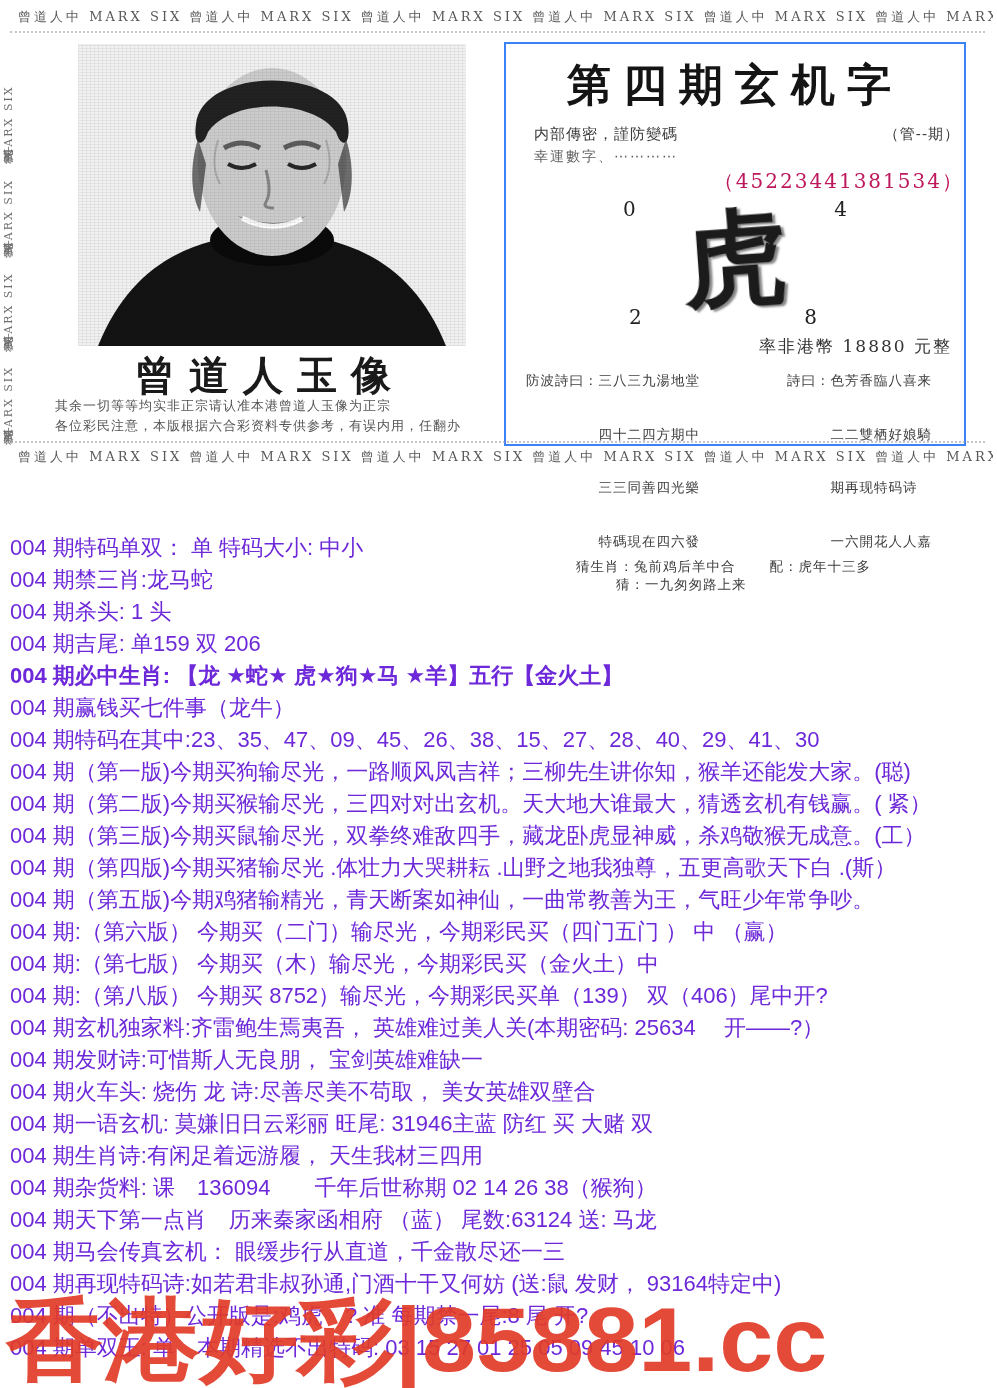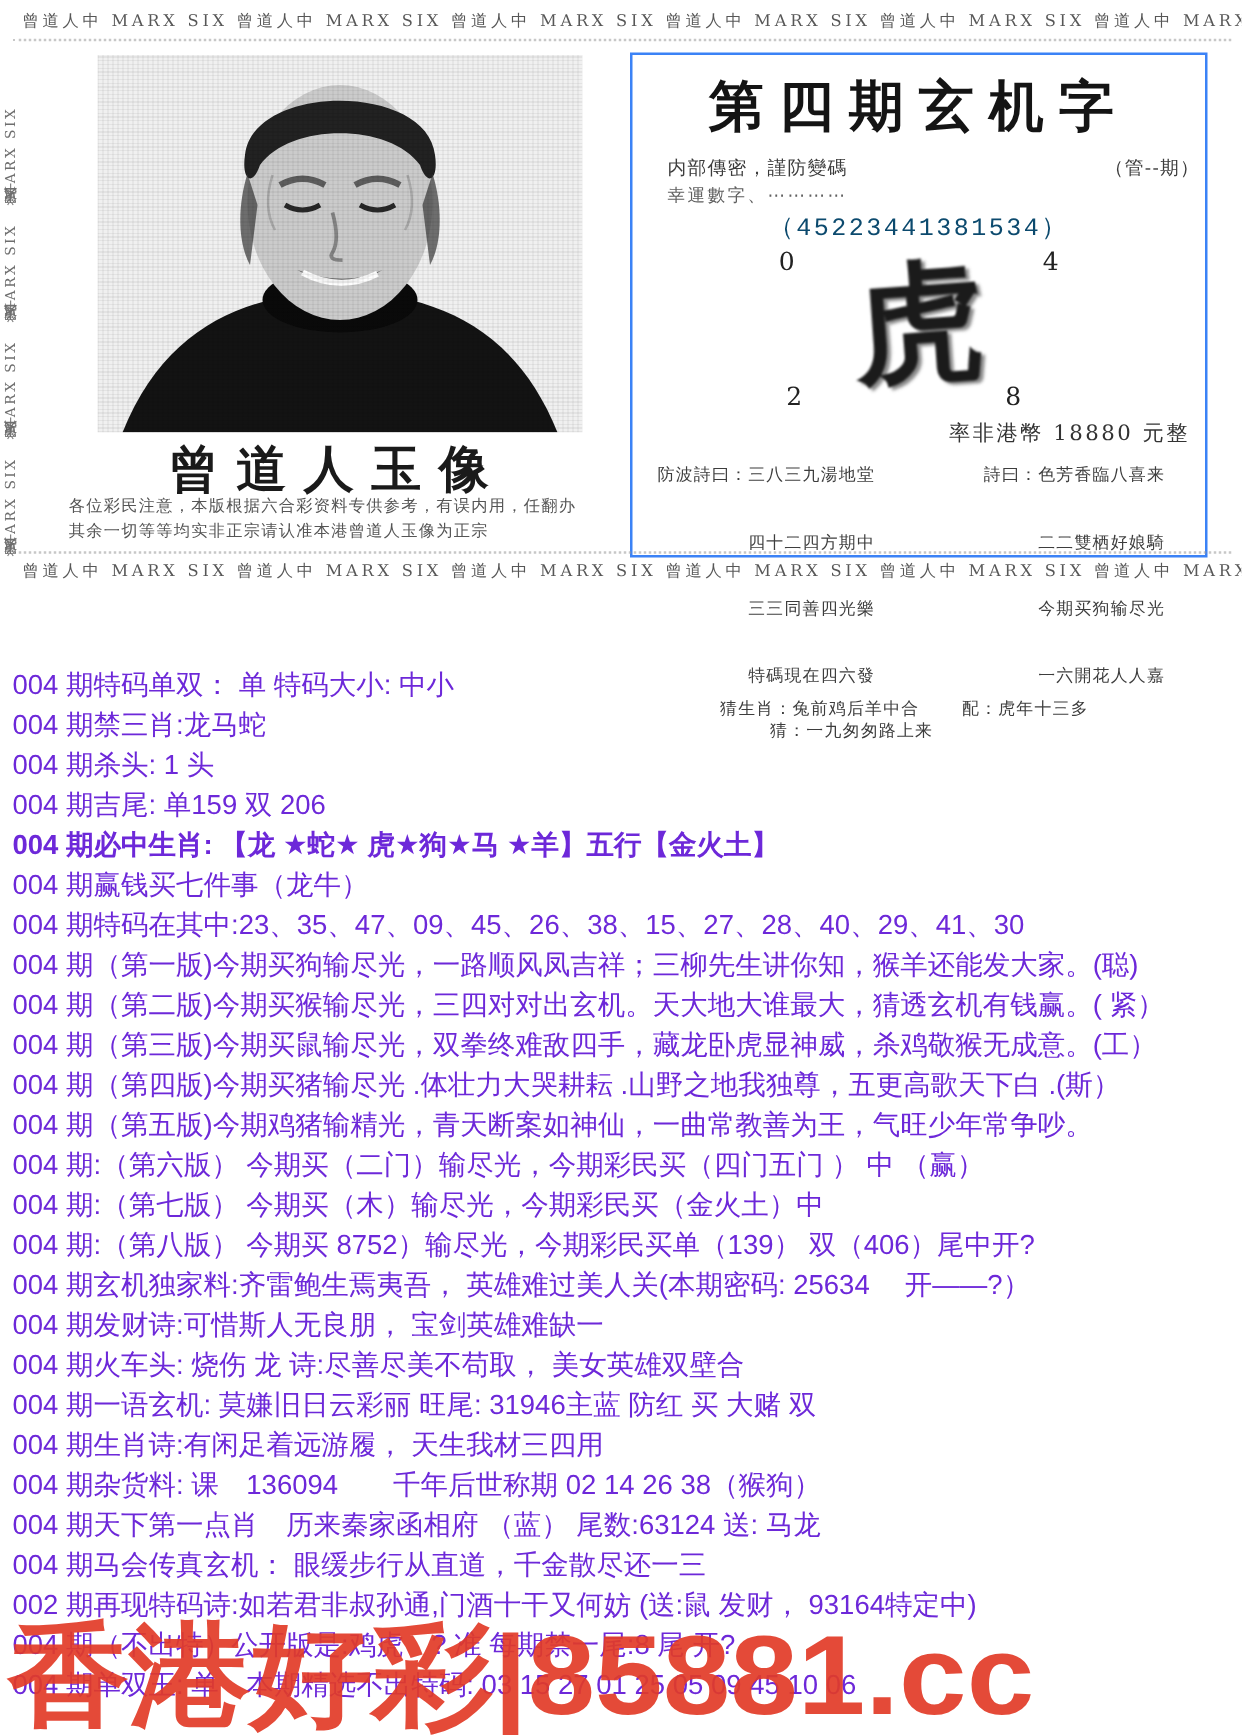--- a/index.html
+++ b/index.html
@@ -28,21 +28,21 @@
   .photo-note{position:absolute;left:55px;top:396px;width:445px;font-size:13px;line-height:20px;
               color:#555;letter-spacing:1px;filter:blur(.3px);}
   
   .panel{position:absolute;left:504px;top:42px;width:462px;height:404px;
          border:2px solid #3b82f6;box-sizing:border-box;color:#222;}
   .panel-title{margin-top:12px;text-align:center;font-size:44px;font-weight:bold;
                letter-spacing:12px;color:#141414;}
   .panel-row{display:flex;justify-content:space-between;padding:10px 4px 0 28px;
              font-size:15px;color:#3c3c3c;letter-spacing:1px;}
   .lucky-label{padding:4px 0 0 28px;font-size:14px;color:#606060;letter-spacing:2px;filter:blur(.3px);}
-  .lucky-numbers{text-align:center;font-size:20px;letter-spacing:2px;color:#0c4a6e;margin-top:2px;font-family:Liberation Mono, monospace;}
+  .lucky-numbers{text-align:right;font-size:20px;letter-spacing:2px;color:#be185d;margin-top:2px;}
   .tiger-box{position:relative;width:280px;height:128px;margin:4px auto 0 auto;}
   .tiger-char{position:absolute;left:50%;top:50%;transform:translate(-50%,-52%) rotate(-4deg);
               font-size:104px;font-weight:bold;color:#1b1b1b;filter:blur(.7px);
               text-shadow:3px 2px 2px rgba(40,40,40,.55);}
   .tiger-num{position:absolute;font-size:20px;color:#222;}
   .tn-tl{left:28px;top:-2px;} .tn-tr{right:28px;top:-2px;}
   .tn-bl{left:34px;bottom:-2px;} .tn-br{right:58px;bottom:-2px;}
   .price{margin-top:8px;padding-right:12px;text-align:right;font-size:17px;
          letter-spacing:2px;color:#333;}
   .poems{display:flex;justify-content:space-between;padding:12px 32px 0 20px;
@@ -92,22 +92,22 @@
         <path d="M160,172 q34,22 68,0 q-30,14 -68,0" fill="#6b6052"></path>
         <path d="M164,174 q30,16 60,1" stroke="#fffdf7" stroke-width="5" fill="none" opacity=".9"></path>
         <path d="M140,96 q-8,26 2,44" stroke="#9a9082" stroke-width="2" fill="none" opacity=".6"></path>
         <path d="M248,96 q8,26 -2,44" stroke="#9a9082" stroke-width="2" fill="none" opacity=".6"></path>
       </svg>
       <div class="grain"></div>
     </div>
 
     <div class="caption">曾道人玉像</div>
     <div class="photo-note">
+      <div>其余一切等等均实非正宗请认准本港曾道人玉像为正宗</div>
       <div>各位彩民注意，本版根据六合彩资料专供参考，有误内用，任翻办</div>
-      <div>其余一切等等均实非正宗请认准本港曾道人玉像为正宗</div>
     </div>
 
     <div class="panel">
       <div class="panel-title">第四期玄机字</div>
       <div class="panel-row">
         <span>内部傳密，謹防變碼</span>
         <span>（管--期）</span>
       </div>
       <div class="lucky-label">幸運數字、⋯⋯⋯⋯</div>
       <div class="lucky-numbers">（45223441381534）</div>
@@ -130,21 +130,21 @@
             <span>四十二四方期中</span>
             <span>三三同善四光樂</span>
             <span>特碼現在四六發</span>
           </span>
         </div>
         <div class="poem">
           <span class="plabel">詩曰：</span>
           <span class="plines">
             <span>色芳香臨八喜来</span>
             <span>二二雙栖好娘騎</span>
-            <span>今期买狗输尽光</span>
+            <span>期再现特码诗</span>
             <span>一六開花人人嘉</span>
           </span>
         </div>
       </div>
 
       <div class="guesses">
         <div class="guess-row1">
           <span>猜生肖：兔前鸡后羊中合</span><span>配：虎年十三多</span>
         </div>
         <div class="guess-row2">猜：一九匆匆路上来</div>
@@ -172,20 +172,20 @@
     <div class="pl">004 期:（第七版） 今期买（木）输尽光，今期彩民买（金火土）中</div>
     <div class="pl">004 期:（第八版） 今期买 8752）输尽光，今期彩民买单（139） 双（406）尾中开?</div>
     <div class="pl">004 期玄机独家料:齐雷鲍生焉夷吾， 英雄难过美人关(本期密码: 25634　 开——?）</div>
     <div class="pl">004 期发财诗:可惜斯人无良朋， 宝剑英雄难缺一</div>
     <div class="pl">004 期火车头: 烧伤 龙 诗:尽善尽美不苟取， 美女英雄双壁合</div>
     <div class="pl">004 期一语玄机: 莫嫌旧日云彩丽 旺尾: 31946主蓝  防红 买 大赌 双</div>
     <div class="pl">004 期生肖诗:有闲足着远游履， 天生我材三四用</div>
     <div class="pl">004 期杂货料: 课　136094　　千年后世称期 02 14 26 38（猴狗）</div>
     <div class="pl">004 期天下第一点肖　历来秦家函相府 （蓝） 尾数:63124 送: 马龙</div>
     <div class="pl">004 期马会传真玄机： 眼缓步行从直道，千金散尽还一三</div>
-    <div class="pl">002 期再现特码诗:如若君非叔孙通,门酒十干又何妨 (送:鼠 发财， 93164特定中)</div>
+    <div class="pl">004 期再现特码诗:如若君非叔孙通,门酒十干又何妨 (送:鼠 发财， 93164特定中)</div>
     <div class="pl">004 期（不出特）公开版是:鸡虎　? 准 每期禁一尾:8 尾 开?</div>
     <div class="pl">004 期单双王: 单　本期精选不出特码: 03 15 27 01 25 05 09 45 10 06</div>
   </div>
 
   <div class="watermark">香港好彩|85881.cc</div>
 
 </div>
 
 </body></html>

